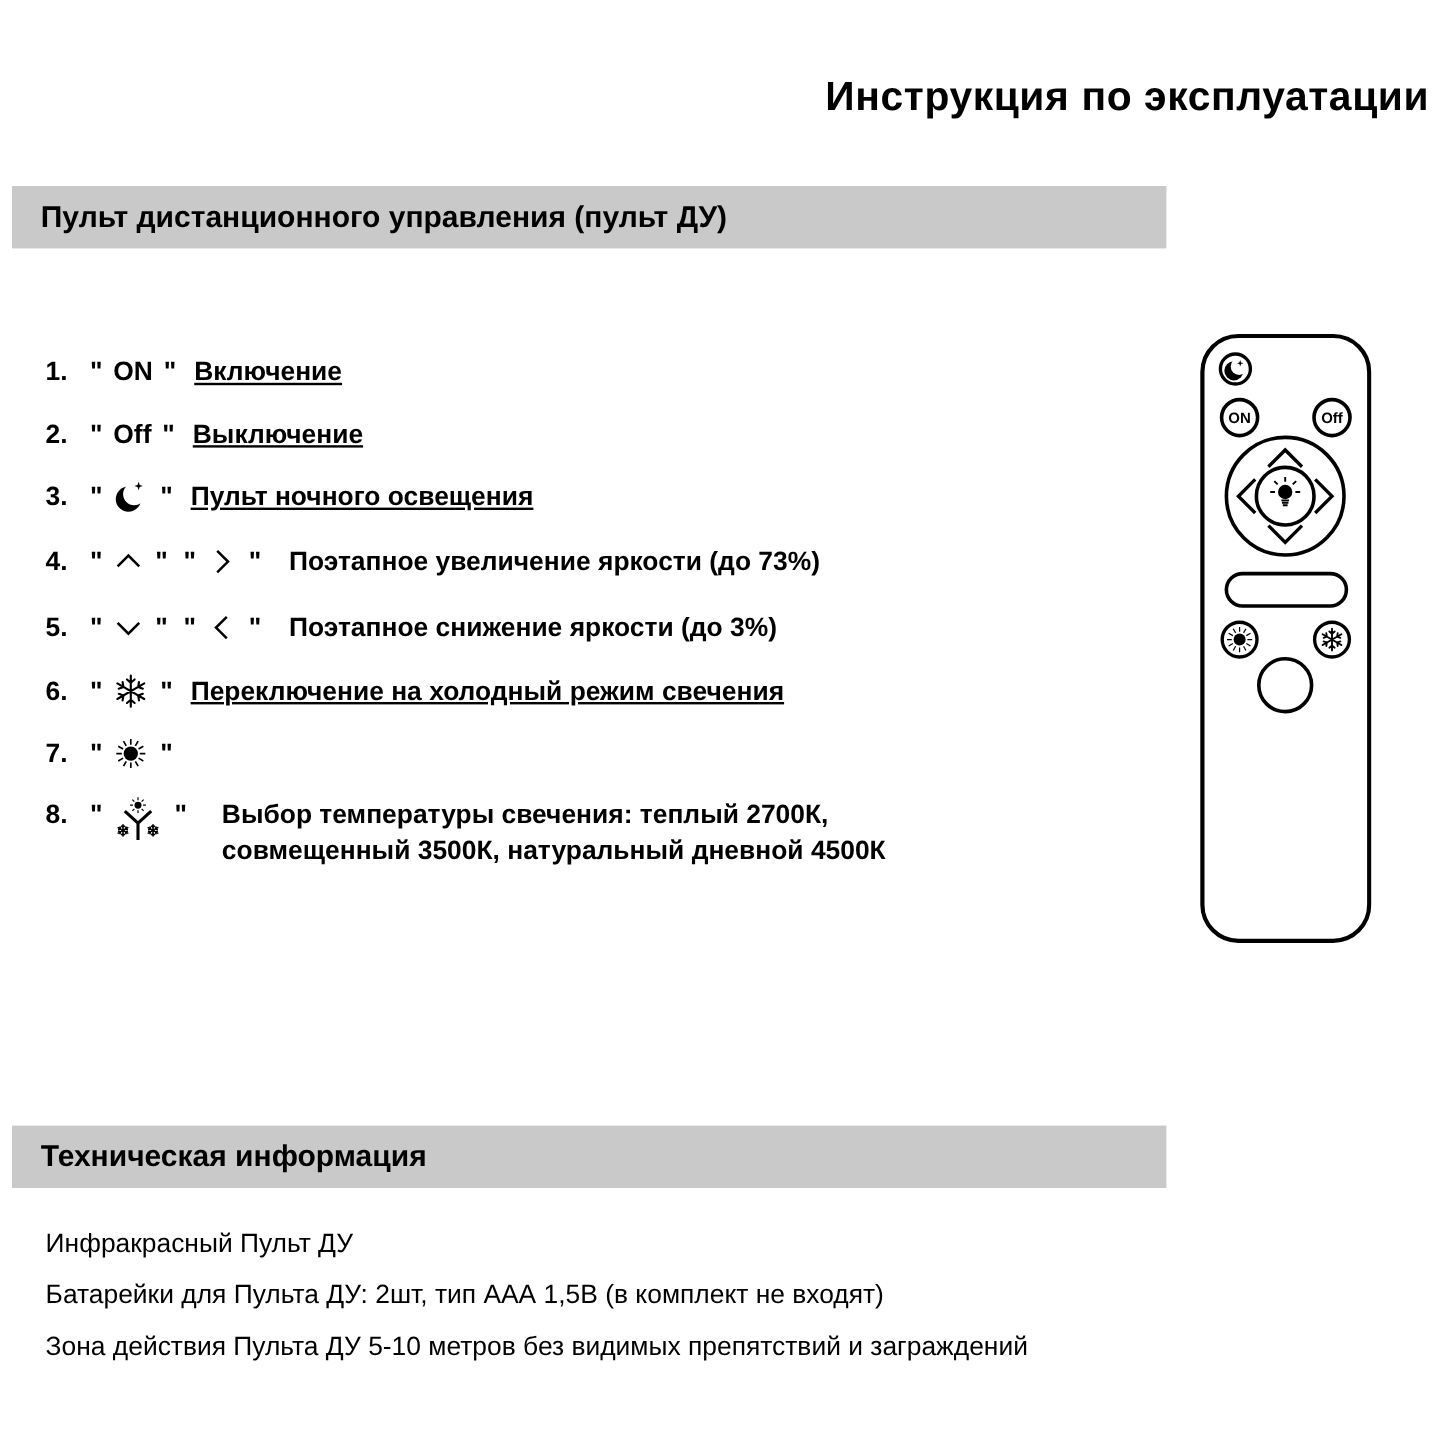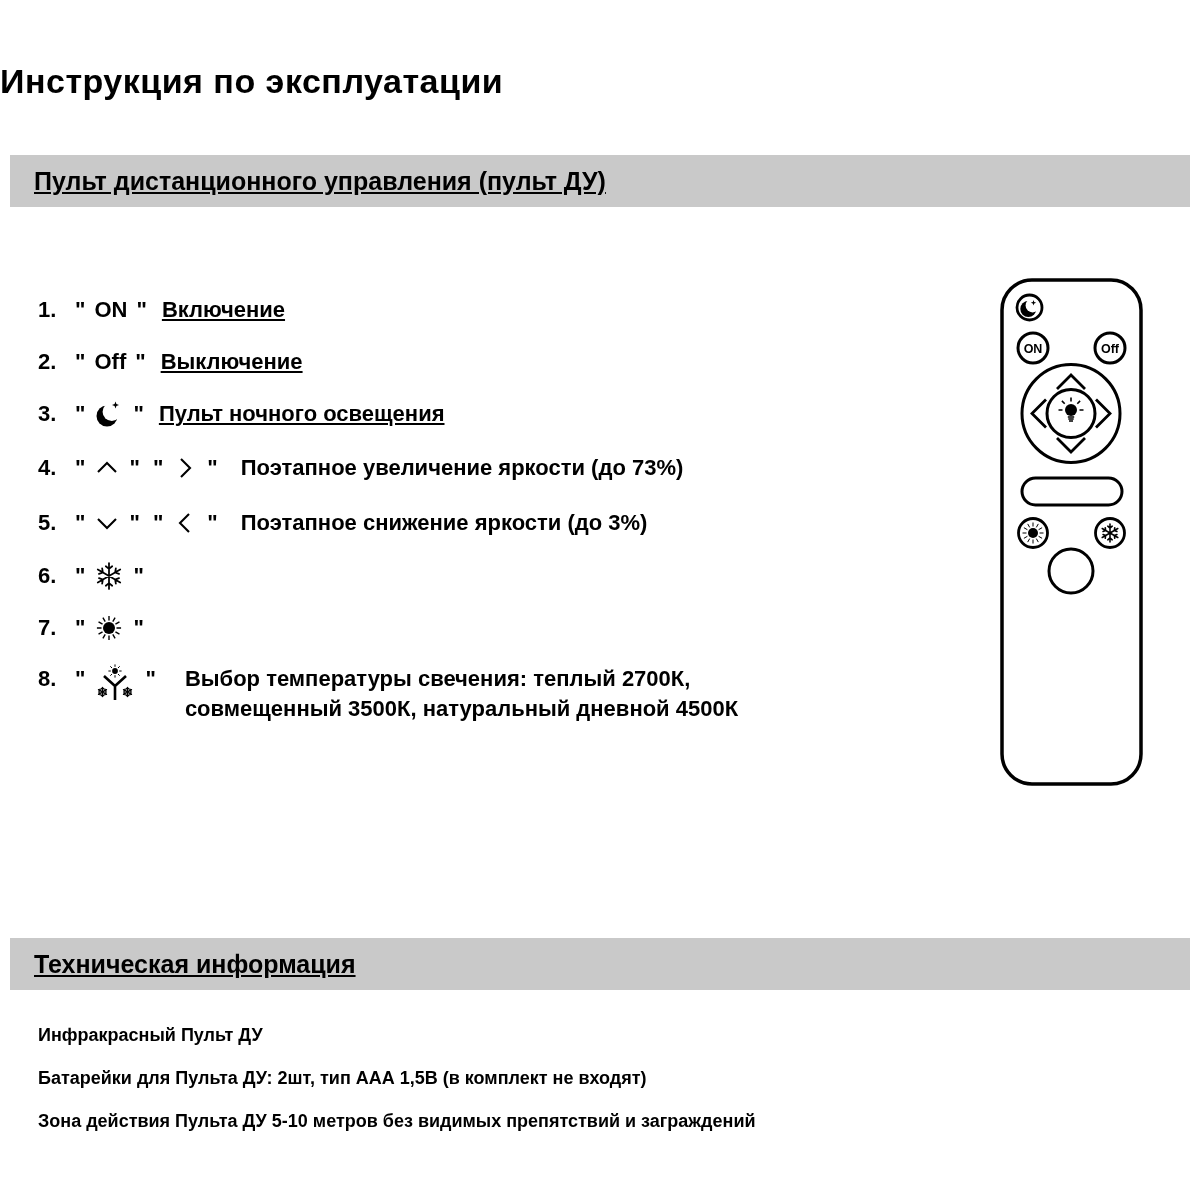--- a/index.html
+++ b/index.html
@@ -3,43 +3,43 @@
 <meta charset="utf-8">
 <style>
   html,body{margin:0;padding:0;}
   body{
     width:1200px;height:1200px;position:relative;overflow:hidden;
     background:#ffffff;color:#000000;
     font-family:"Liberation Sans","DejaVu Sans",sans-serif;
   }
   .title{
     position:absolute;top:62px;left:0;width:1160px;margin:0;
-    text-align:left;font-size:34px;font-weight:bold;letter-spacing:.5px;
+    text-align:right;font-size:34px;font-weight:bold;letter-spacing:.5px;padding-left:31px;
   }
   .section-bar{
-    position:absolute;left:10px;width:1180px;height:52px;
+    position:absolute;left:10px;width:962px;height:52px;
     background:var(--header-bg,#c9c9c9);
     display:flex;align-items:center;padding-left:24px;box-sizing:border-box;
-    font-size:25px;font-weight:bold;text-decoration:underline;
+    font-size:25px;font-weight:bold;
   }
   .bar1{top:155px;}
   .bar2{top:938px;}
   .list{position:absolute;left:38px;top:285px;width:930px;}
   .li{display:flex;align-items:center;gap:9px;font-size:22px;font-weight:bold;}
   .num{width:28px;flex:0 0 auto;}
   .q{flex:0 0 auto;}
   .sym{flex:0 0 auto;}
   .icon{flex:0 0 auto;display:block;}
   .desc{margin-left:6px;white-space:nowrap;text-decoration:underline;}
   .desc-wide{margin-left:14px;white-space:nowrap;}
   .li8{align-items:flex-start;padding-top:10px;}
   .li8 .num,.li8 .q{line-height:30px;}
   .desc2{margin-left:20px;line-height:30px;white-space:nowrap;}
   .remote{position:absolute;left:1000px;top:278px;width:143px;height:508px;}
-  .tech{position:absolute;left:38px;top:1024px;font-size:18px;font-weight:bold;}
+  .tech{position:absolute;left:38px;top:1024px;font-size:22px;font-weight:normal;}
   .tech-line{margin-bottom:20px;line-height:23px;white-space:nowrap;}
   svg text{font-family:"Liberation Sans","DejaVu Sans",sans-serif;}
 </style>
 </head>
 <body>
 
 <h1 class="title">Инструкция по эксплуатации</h1>
 
 <div class="section-bar bar1">
   <span>Пульт дистанционного управления (пульт ДУ)</span>
@@ -112,20 +112,21 @@
     <span class="q">"</span>
     <svg class="icon" width="30" height="30" viewBox="0 0 30 30">
       <g transform="translate(15,15) scale(1.18)">
         <path d="M0,-11 L0,11 M-9.5,-5.5 L9.5,5.5 M-9.5,5.5 L9.5,-5.5
                  M0,6 L2.7,8.3 M0,6 L-2.7,8.3 M0,-6 L2.7,-8.3 M0,-6 L-2.7,-8.3
                  M5.2,3 L8.5,1.8 M5.2,3 L5.8,6.5 M-5.2,-3 L-8.5,-1.8 M-5.2,-3 L-5.8,-6.5
                  M-5.2,3 L-8.5,1.8 M-5.2,3 L-5.8,6.5 M5.2,-3 L8.5,-1.8 M5.2,-3 L5.8,-6.5" fill="none" stroke="#000" stroke-width="1.5" stroke-linecap="round"></path>
       </g>
     </svg>
     <span class="q">"</span>
+    <span class="desc">Переключение на холодный режим свечения</span>
   </div>
 
   <div class="li" style="height:52px">
     <span class="num">7.</span>
     <span class="q">"</span>
     <svg class="icon" width="30" height="30" viewBox="0 0 30 30">
       <g transform="translate(15,15) scale(1.15)">
         <circle r="5.2" fill="#000"></circle>
         <path d="M6.5,0 L10.5,0 M5.6,3.3 L9.1,5.3 M3.3,5.6 L5.3,9.1 M0,6.5 L0,10.5
                  M-3.3,5.6 L-5.3,9.1 M-5.6,3.3 L-9.1,5.3 M-6.5,0 L-10.5,0 M-5.6,-3.3 L-9.1,-5.3

